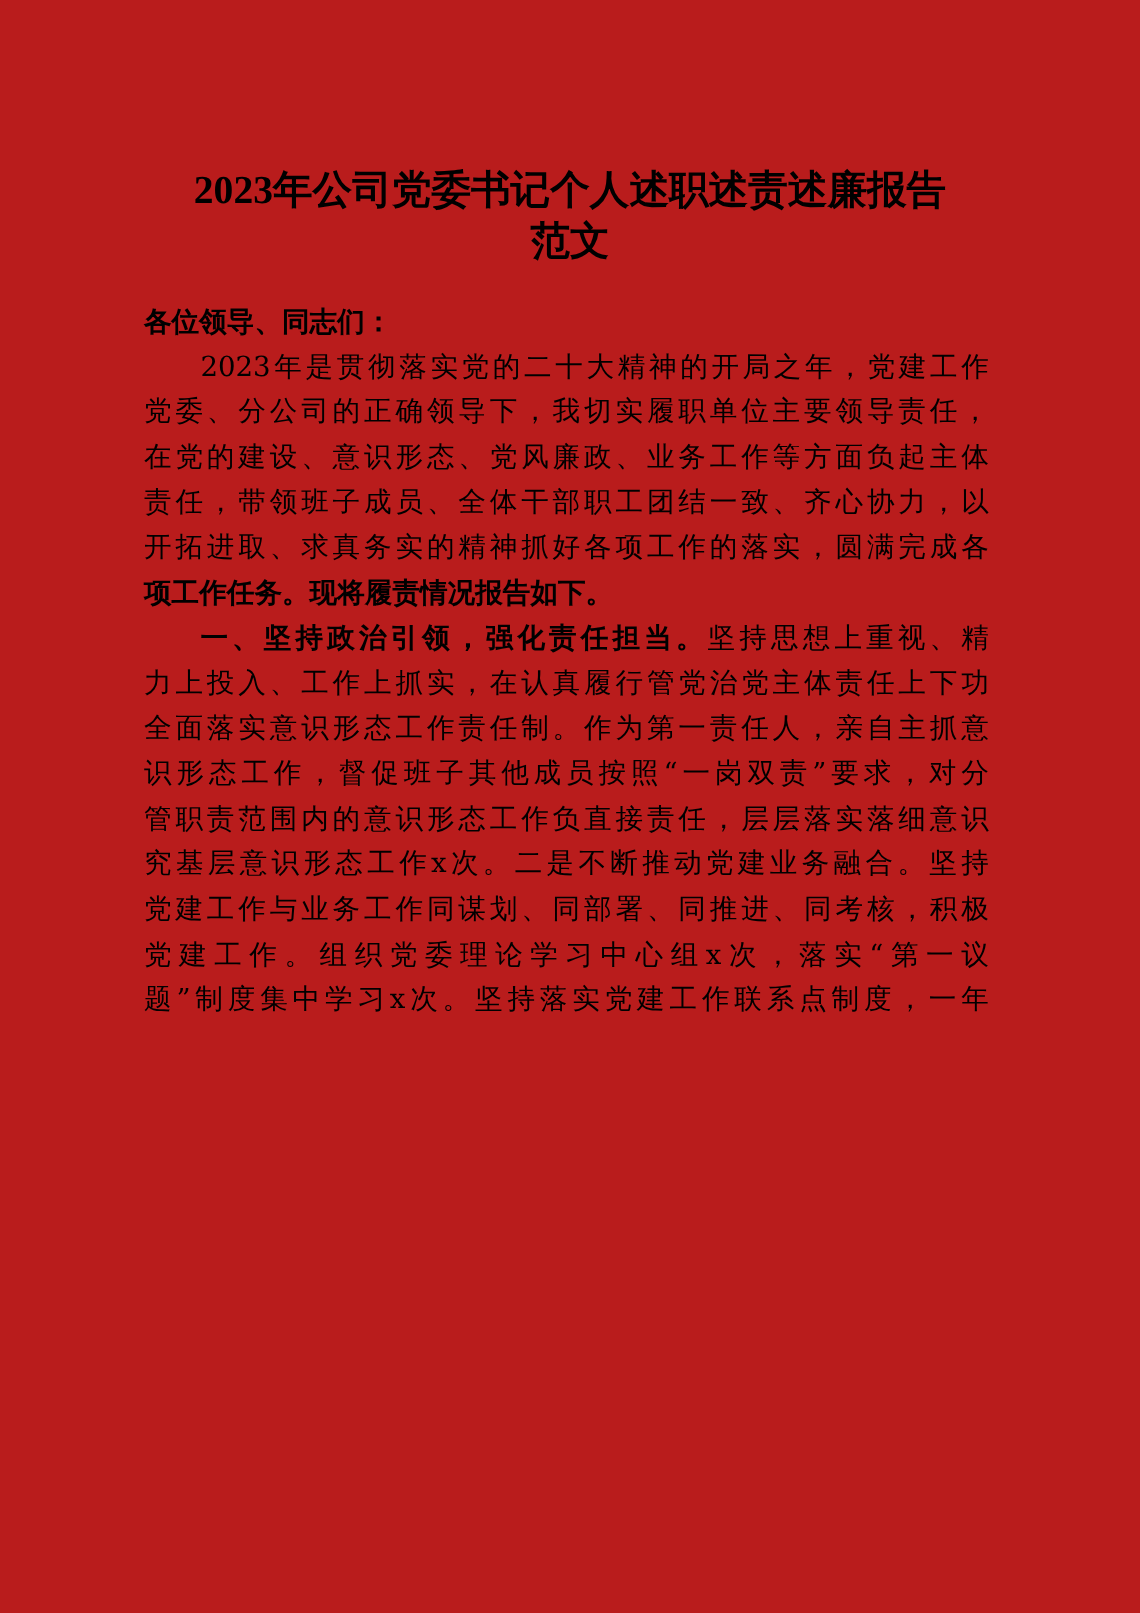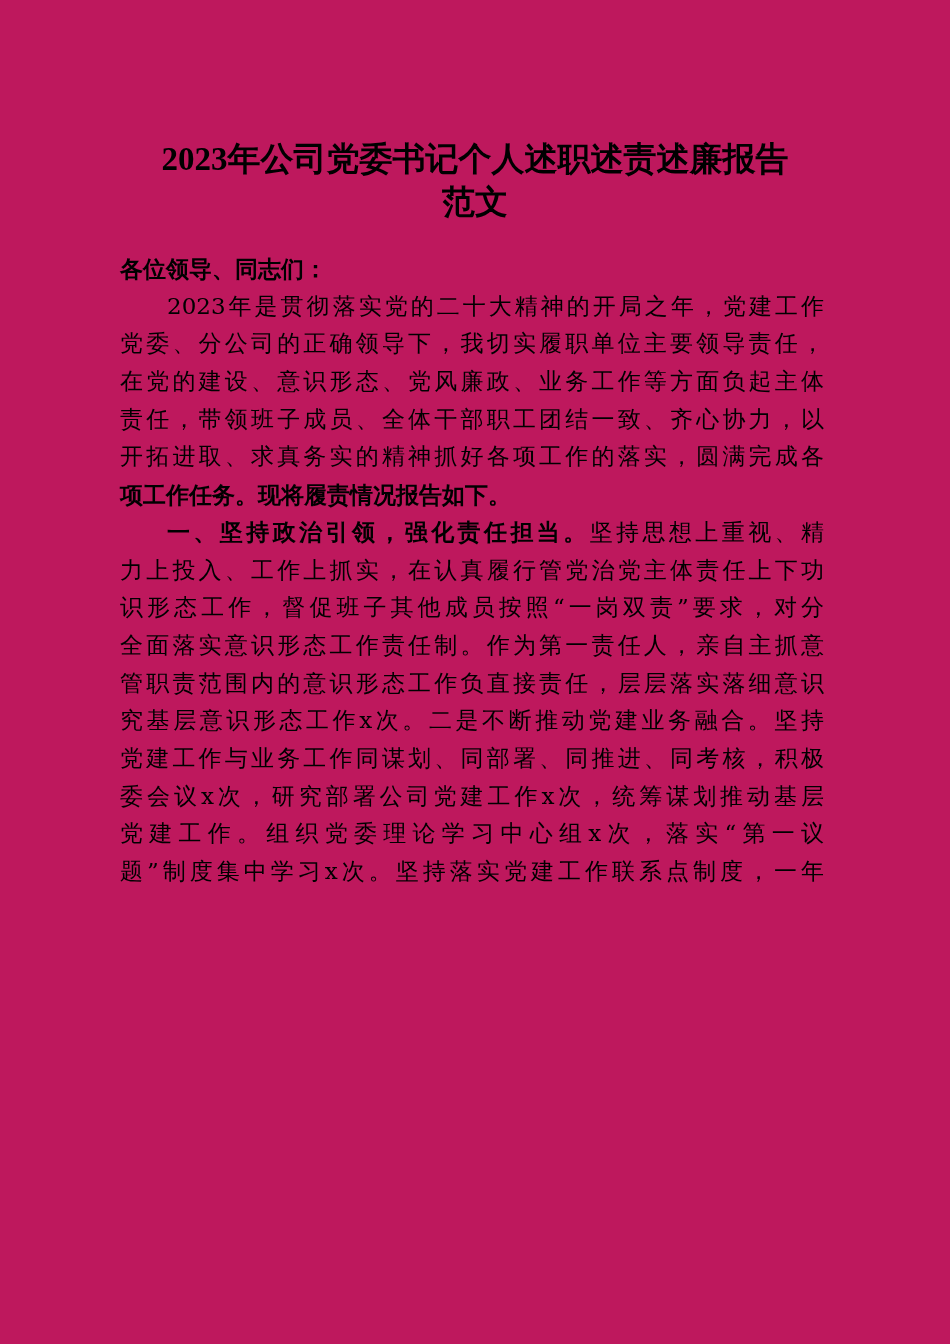--- a/index.html
+++ b/index.html
@@ -13,21 +13,21 @@
       position: relative;
       overflow: hidden;
       font-family: "DejaVu Serif", "Liberation Serif", serif;
       color: #000;
     }
     .page {
       position: absolute;
       left: 0; top: 0;
       width: 950px;
       height: 1344px;
-      background: #be185d;
+      background: #b91c1c;
     }
     .title {
       position: absolute;
       left: 120px;
       width: 710px;
       top: 138px;
       text-align: center;
       font-family: "Liberation Serif", "DejaVu Serif", serif;
       font-weight: bold;
       font-size: 33px;
@@ -82,24 +82,23 @@
       <div class="line">党委、分公司的正确领导下，我切实履职单位主要领导责任，</div>
       <div class="line">在党的建设、意识形态、党风廉政、业务工作等方面负起主体</div>
       <div class="line">责任，带领班子成员、全体干部职工团结一致、齐心协力，以</div>
       <div class="line">开拓进取、求真务实的精神抓好各项工作的落实，圆满完成各</div>
       <div class="line short">项工作任务。现将履责情况报告如下。</div>
     </div>
 
     <div>
       <div class="line indent"><span class="heading-bold">一、坚持政治引领，强化责任担当。</span><span>坚持思想上重视、精</span></div>
       <div class="line">力上投入、工作上抓实，在认真履行管党治党主体责任上下功</div>
+      <div class="line">全面落实意识形态工作责任制。作为第一责任人，亲自主抓意</div>
       <div class="line">识形态工作，督促班子其他成员按照“一岗双责”要求，对分</div>
-      <div class="line">全面落实意识形态工作责任制。作为第一责任人，亲自主抓意</div>
       <div class="line">管职责范围内的意识形态工作负直接责任，层层落实落细意识</div>
       <div class="line">究基层意识形态工作x次。二是不断推动党建业务融合。坚持</div>
       <div class="line">党建工作与业务工作同谋划、同部署、同推进、同考核，积极</div>
-      <div class="line">委会议x次，研究部署公司党建工作x次，统筹谋划推动基层</div>
       <div class="line">党建工作。组织党委理论学习中心组x次，落实“第一议</div>
       <div class="line">题”制度集中学习x次。坚持落实党建工作联系点制度，一年</div>
     </div>
   </div>
 
 </div>
 
 </body></html>

